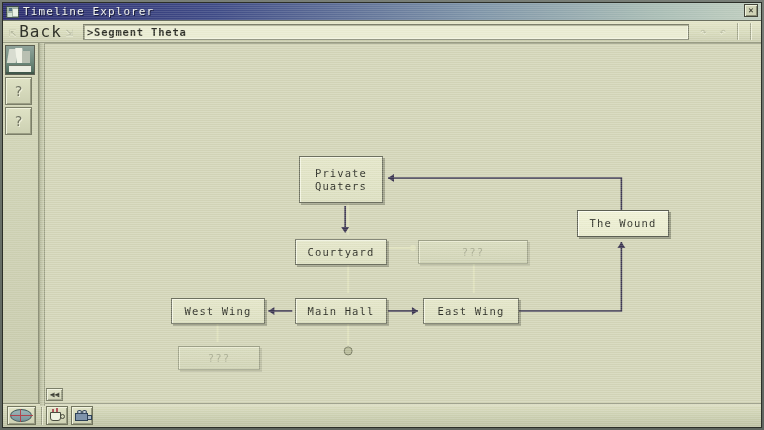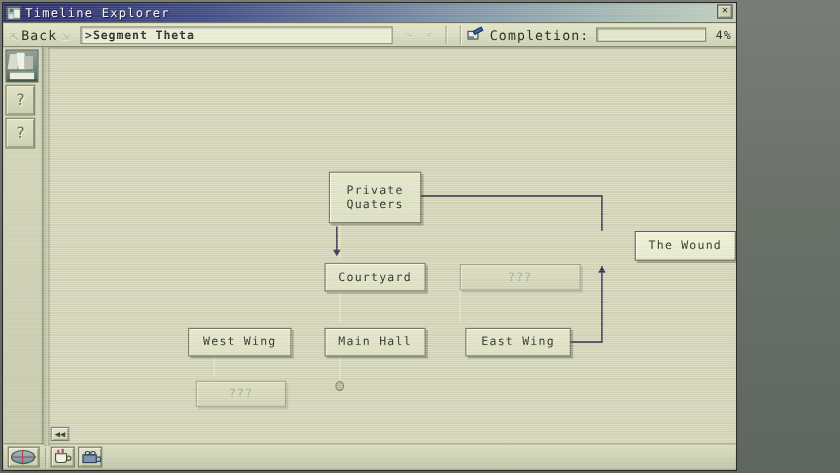--- a/index.html
+++ b/index.html
@@ -17,22 +17,22 @@
     box-sizing:border-box;
   }
   #desktop::before{
     content:"";position:absolute;inset:0;
     background:linear-gradient(180deg,#787e77 0%,#6a7169 45%,#5f6660 100%);
     pointer-events:none;
   }
 
   
   #window{
-    position:absolute;left:2px;top:2px;width:668px;height:426px;
-    background:#000000;
+    position:absolute;left:2px;top:2px;width:760px;height:426px;
+    background:#22c55e;
     border:1px solid #2c2f28;
     box-sizing:border-box;
     box-shadow:inset 1px 1px 0 #e6e8cf, inset -1px -1px 0 #8d907a;
   }
 
   
   #titlebar{
     position:relative;height:17px;
     background:linear-gradient(90deg,#2b2c6e 0%,#3f4b86 28%,#7d93a7 62%,#a8bcb4 86%,#bfcdbe 100%);
     display:flex;align-items:center;
@@ -72,21 +72,21 @@
     border-bottom:1px solid #9a9d84;
     display:flex;align-items:center;padding:0 4px;
     box-sizing:border-box;
   }
   #toolbar::after{
     content:"";position:absolute;inset:0;
     background:repeating-linear-gradient(0deg,rgba(255,255,255,.18) 0 1px,rgba(0,0,0,0) 1px 2px);
     pointer-events:none;
   }
   .tbar-item{display:flex;align-items:center;position:relative;z-index:2;white-space:nowrap;}
-  .tbar-label{font-size:12px;color:#31332a;letter-spacing:1px;}
+  .tbar-label{font-size:16px;color:#31332a;letter-spacing:1px;}
   .arrow-glyph{
     font-size:12px;color:#b3b69c;margin:0 4px;line-height:1;
     text-shadow:0 1px 0 #eef0da;
   }
   .arrow-back{margin-right:3px;margin-left:2px;}
   #addr-wrap{
     flex:1;height:16px;margin:0 4px 0 6px;
     background:#e8ead0;border:1px solid #7e816c;box-sizing:border-box;
     box-shadow:inset 1px 1px 0 #a5a88e,inset -1px -1px 0 #f3f5e2;
     display:flex;align-items:center;padding:0 3px;min-width:40px;
@@ -285,32 +285,20 @@
       </div>
 
       <span class="nav-btn">↷</span>
       <span class="nav-btn">↶</span>
 
       <span class="sep"></span>
 
 
       <span class="sep"></span>
 
-      <div class="tbar-item">
-        <span class="pen-icon">
-          <b></b>
-            <b></b>
-            <b></b>
-        </span>
-        <span class="tbar-label">Completion:</span>
-        <span id="progress-shell">
-          <span id="progress-fill" style="width: 4%;"></span>
-        </span>
-        <span id="progress-pct">4%</span>
-      </div>
 
     </div>
 
     <div id="body-area">
 
       <div id="sidebar">
         <div class="side-thumb">
           <s></s>
             <s></s>
             <s></s>

